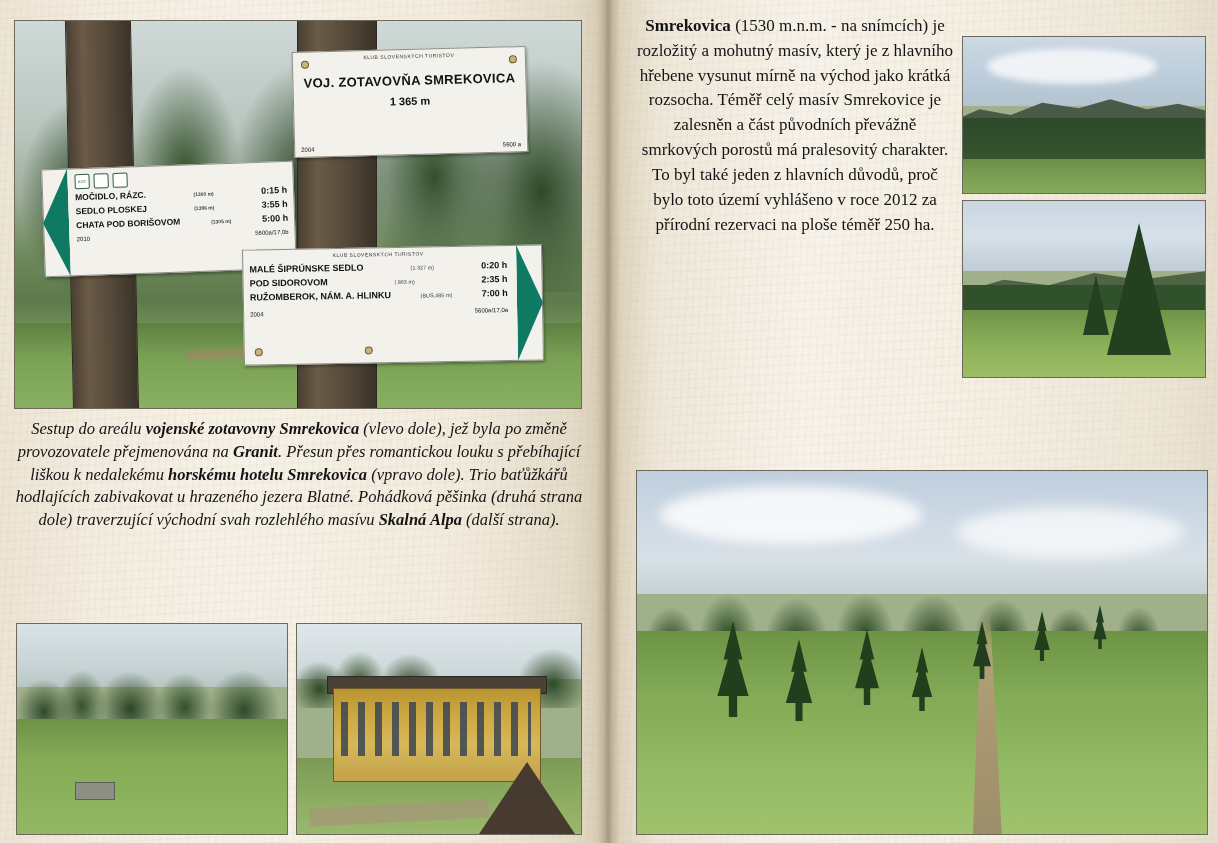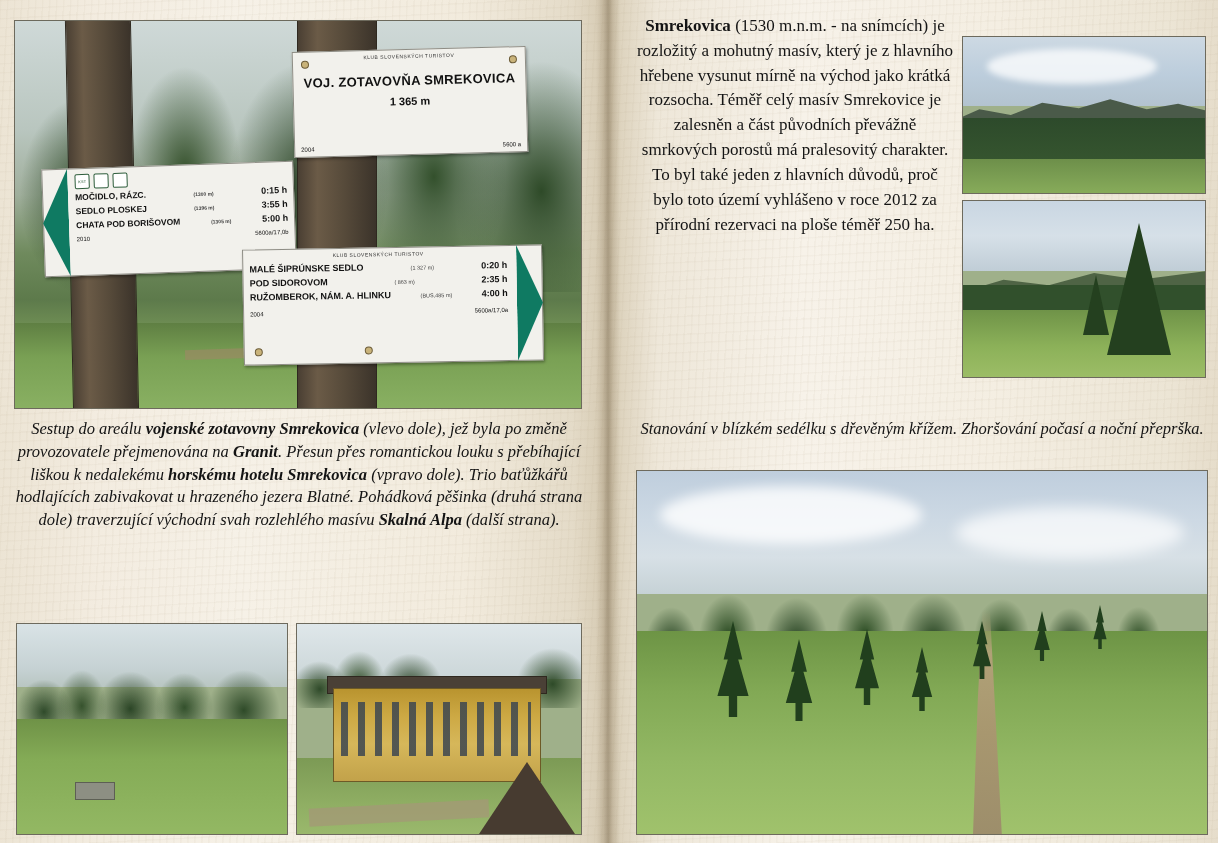--- a/index.html
+++ b/index.html
@@ -379,21 +379,21 @@
           <span>0:20 h</span>
         </div>
         <div class="row">
           <span>POD SIDOROVOM</span>
           <span class="tiny">( 863 m)</span>
           <span>2:35 h</span>
         </div>
         <div class="row">
           <span>RUŽOMBEROK, NÁM. A. HLINKU</span>
           <span class="tiny">(BUS,485 m)</span>
-          <span>4:00 h</span>
+          <span>7:00 h</span>
         </div>
         <div class="foot">
           <span>2004</span>
           <span>5600a/17,0a</span>
         </div>
       </div>
       <div class="bolt" style="left:10px; bottom:8px;"></div>
       <div class="bolt" style="left:120px; bottom:8px;"></div>
     </div>
   </div>
@@ -440,23 +440,20 @@
 
   <div class="photo" id="photo-spruce">
     <div class="sky sr-sky"></div>
     <div class="sr-hill"></div>
     <div class="sr-forestband"></div>
     <div class="ground sr-meadow"></div>
     <div class="sr-tree" style="right: 34px; top: 22px; width: 64px; height: 132px;"></div>
     <div class="sr-tree" style="right: 96px; top: 74px; width: 26px; height: 60px;"></div>
   </div>
 
-  <div id="caption-right">
-    <span>Stanování v blízkém sedélku s dřevěným křížem. Zhoršování počasí a noční přeprška.</span>
-  </div>
 
   <div class="photo" id="photo-trail">
     <div class="sky tr-sky"></div>
     <div class="tr-cloud1"></div>
     <div class="tr-cloud2"></div>
     <div class="tr-forest"></div>
     <div class="ground tr-meadow"></div>
     <div class="tr-path"></div>
     <div class="tr-spruce" style="left: 70px; top: 150px; width: 52px; height: 96px;"></div>
     <div class="tr-spruce" style="left: 140px; top: 168px; width: 44px; height: 82px;"></div>

